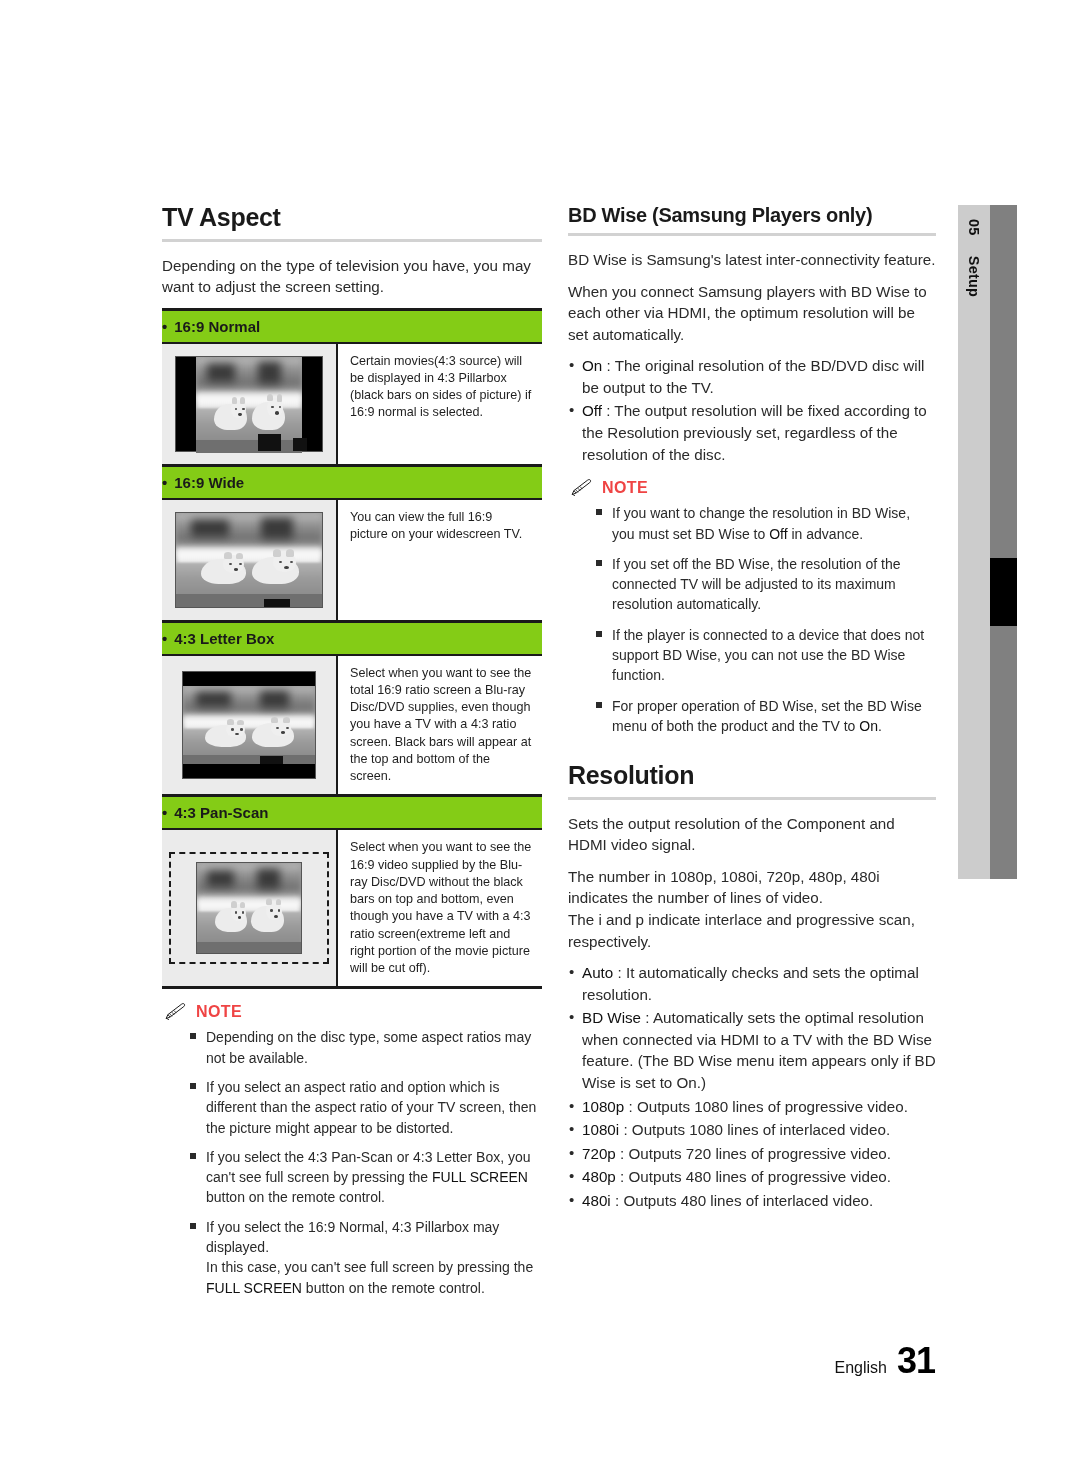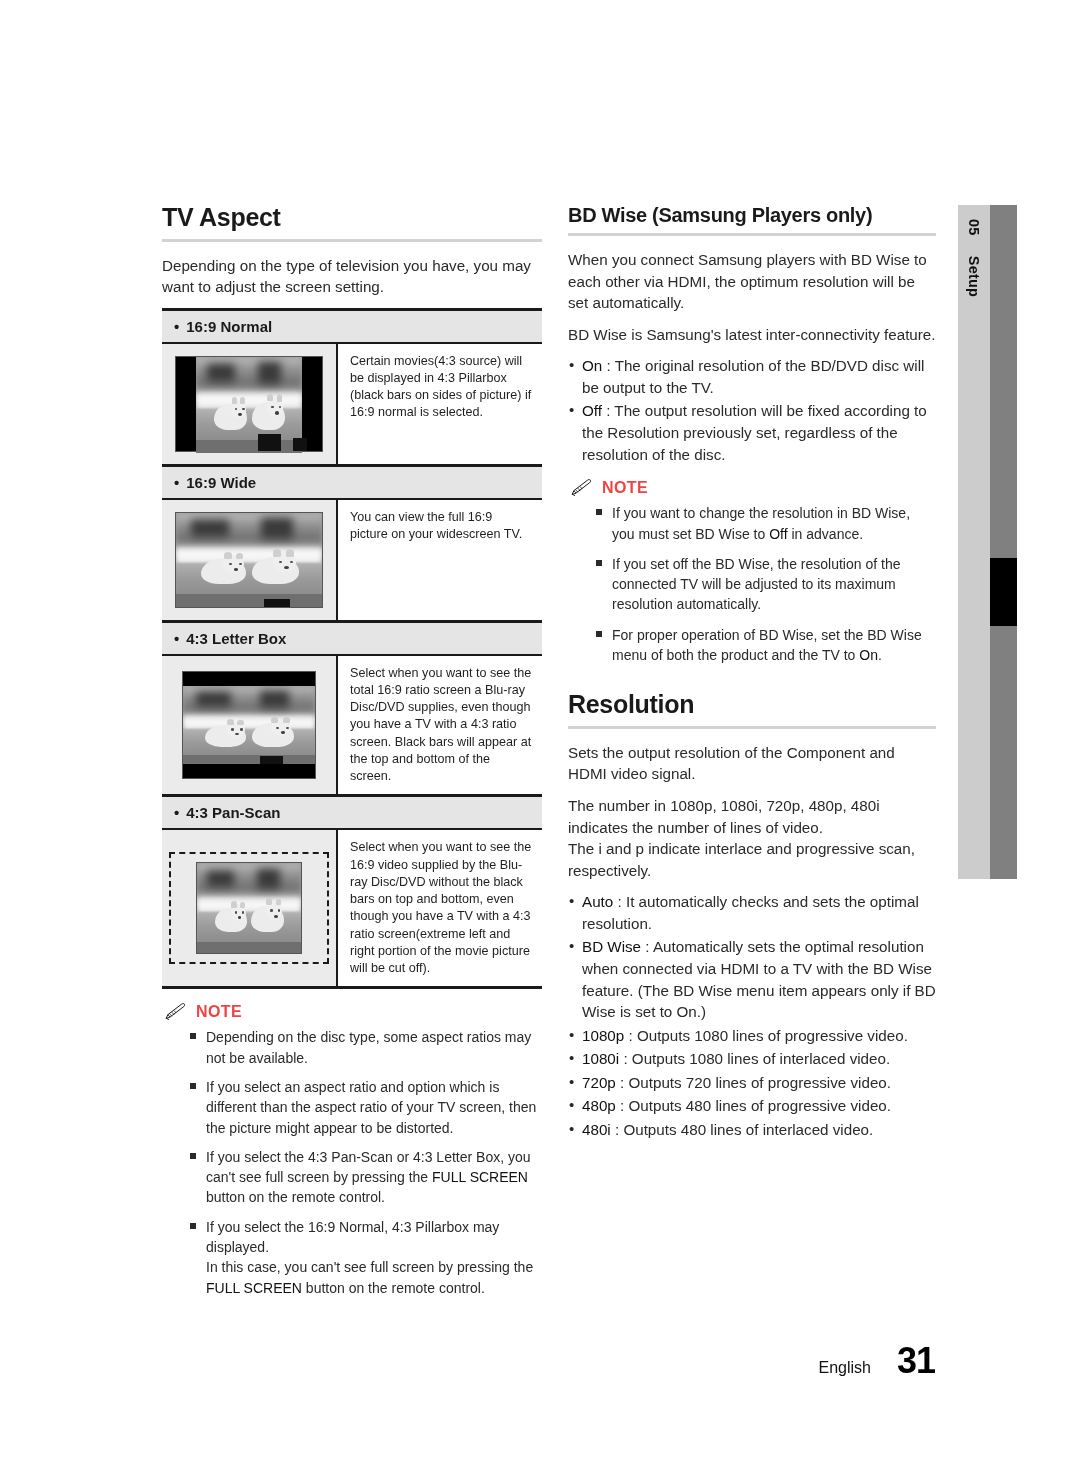--- a/index.html
+++ b/index.html
@@ -69,21 +69,21 @@
   }
   ul.sq > li::before {
     content:""; position:absolute; left:0; top:6px; width:6px; height:6px; background:#2a2a2a;
   }
   ul.sq.tight > li { margin-bottom:10px; }
 
   
   .aspect-table { border-top:3px solid #1a1a1a; border-bottom:3px solid #1a1a1a; margin-top:4px; }
   .aspect-row + .aspect-row { border-top:3px solid #1a1a1a; }
   .aspect-head {
-    background:#e5e5e5; padding:7px 0 7px 12px;
+    background:#84cc16; padding:7px 0 7px 0;
     font-size:15px; font-weight:bold; color:#1a1a1a;
     border-bottom:2px solid #1a1a1a;
     position:relative;
   }
   .aspect-head .hd-dot { margin-right:7px; }
   .aspect-body { display:flex; background:#ebebeb; }
   .aspect-pic {
     width:176px; flex:0 0 176px; display:flex; align-items:center; justify-content:center;
     padding:12px 6px; border-right:2px solid #1a1a1a; background:#ebebeb;
   }
@@ -124,21 +124,21 @@
   .pup .eye  { position:absolute; background:#4d4d4d; border-radius:50%; }
   .pup .nose { position:absolute; background:#3f3f3f; border-radius:50%; }
 
   .pillar { position:absolute; top:0; bottom:0; width:14%; background:#000; }
   .bar-h  { position:absolute; left:0; right:0; height:13%; background:#000; }
 
   .frame-solid { border:1px solid #555; }
   .frame-dashed { border:2px dashed #1a1a1a; padding:9px; background:#ebebeb; }
 
   
-  .footer { position:absolute; right:145px; bottom:95px; display:flex; align-items:baseline; gap:26px; }
+  .footer { position:absolute; right:145px; bottom:95px; display:flex; align-items:baseline; gap:10px; }
   .footer .lang { font-size:16px; color:#111; }
   .footer .pageno { font-size:36px; font-weight:bold; color:#000; letter-spacing:-1px; }
 </style>
 </head>
 <body>
 
 <div id="page">
 
   <div class="tab-strip"></div>
   <div class="tab-strip-dark"></div>
@@ -326,40 +326,41 @@
         <li>If you select the 16:9 Normal, 4:3 Pillarbox may displayed.<br>In this case, you can't see full screen by pressing the <span class="b">FULL SCREEN</span> button on the remote control.</li>
       </ul>
   </div>
 
   <div class="col col-right">
 
     <h2 class="sec-title small">BD Wise (Samsung Players only)</h2>
     <div class="rule"></div>
 
     <div id="bdwise-paras">
+        <p class="body">BD Wise is Samsung's latest inter-connectivity feature.</p>
         <p class="body">When you connect Samsung players with BD Wise to each other via HDMI, the optimum resolution will be set automatically.</p>
-        <p class="body">BD Wise is Samsung's latest inter-connectivity feature.</p>
       </div>
     <ul class="dot" id="bdwise-options">
         <li><span class="b">On</span><span> : The original resolution of the BD/DVD disc will be output to the TV.</span></li>
         <li><span class="b">Off</span><span> : The output resolution will be fixed according to the Resolution previously set, regardless of the resolution of the disc.</span></li>
       </ul>
 
     <div class="note-head">
       <svg class="pencil" viewBox="0 0 26 20">
         <path d="M2 17.3 L6.4 15.6 L21.6 4.0 C22.6 3.2 22.9 2.0 22.2 1.2 C21.5 0.4 20.2 0.5 19.2 1.3 L4.0 12.9 L2 17.3 Z" fill="#ffffff" stroke="#1a1a1a" stroke-width="1.1" stroke-linejoin="round"></path>
         <path d="M4.0 12.9 L6.4 15.6" stroke="#1a1a1a" stroke-width="1"></path>
         <path d="M2.2 16.9 L5.2 18.6" stroke="#1a1a1a" stroke-width="1"></path>
         <path d="M6.0 12.0 L8.6 14.8 M8.4 10.2 L11.0 13.0 M10.8 8.4 L13.4 11.2" stroke="#1a1a1a" stroke-width="0.85"></path>
       </svg>
       <span class="note-label">NOTE</span>
     </div>
     <ul class="sq tight" id="note-right">
         <li>If you want to change the resolution in BD Wise, you must set BD Wise to <span class="b">Off</span> in advance.</li>
         <li>If you set off the BD Wise, the resolution of the connected TV will be adjusted to its maximum resolution automatically.</li>
+        <li>If the player is connected to a device that does not support BD Wise, you can not use the BD Wise function.</li>
         <li>For proper operation of BD Wise, set the BD Wise menu of both the product and the TV to <span class="b">On</span>.</li>
       </ul>
 
     <div style="height:16px"></div>
     <h2 class="sec-title">Resolution</h2>
     <div class="rule"></div>
     <div id="res-paras">
         <p class="body">Sets the output resolution of the Component and HDMI video signal.</p>
         <p class="body">The number in 1080p, 1080i, 720p, 480p, 480i indicates the number of lines of video.<br>The i and p indicate interlace and progressive scan, respectively.</p>
       </div>

